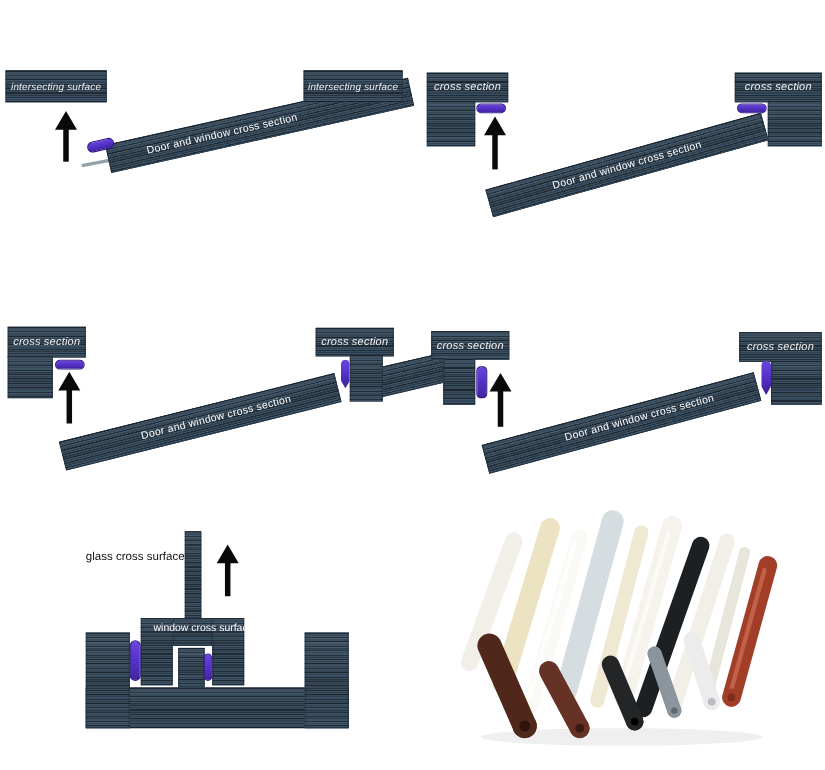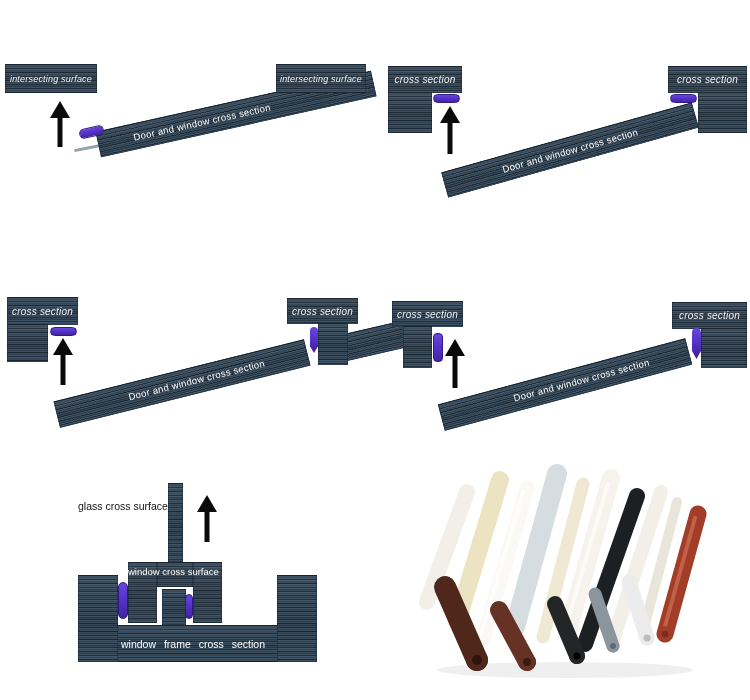--- a/index.html
+++ b/index.html
@@ -101,27 +101,26 @@
 
   <div class="abs tex" style="left:168px;top:483px;width:15px;height:80px;"></div>
 
   <div class="abs blacktext" style="left:78px;top:500px;">glass cross surface</div>
 
   <div class="abs arrow" style="left:196px;top:495px;height:47px;"></div>
 
   <div class="abs tex block" style="left:128px;top:562px;width:29px;height:61px;"></div>
   <div class="abs tex block" style="left:157px;top:562px;width:36px;height:25px;"></div>
   <div class="abs tex block" style="left:193px;top:562px;width:29px;height:61px;"></div>
-  <div class="abs whitetext" style="left:128px;top:566px;width:114px;font-size:9.5px;z-index:4;">window cross surface</div>
+  <div class="abs whitetext" style="left:128px;top:566px;width:114px;text-align:center;font-size:9.5px;z-index:4;">window cross surface</div>
 
   <div class="abs tex" style="left:78px;top:625px;width:239px;height:37px;"></div>
   <div class="abs tex" style="left:78px;top:575px;width:40px;height:87px;"></div>
   <div class="abs tex" style="left:162px;top:589px;width:24px;height:36px;"></div>
   <div class="abs tex" style="left:277px;top:575px;width:40px;height:87px;"></div>
-  <div class="abs whitetext" style="left:88px;top:638px;width:210px;text-align:center;word-spacing:5px;z-index:4;">window frame cross section</div>
 
   <div class="abs seal vert" style="left:118px;top:582px;width:10px;height:37px;border-radius:5px;"></div>
   <div class="abs seal vert" style="left:185px;top:594px;width:8px;height:25px;border-radius:4px;"></div>
 
   <svg class="abs" style="left:415px;top:462px;" width="300" height="222" viewBox="0 0 300 222" aria-hidden="true">
     <ellipse cx="150" cy="208" rx="128" ry="8" fill="#efefef"></ellipse>
 
     <line x1="52" y1="30" x2="12" y2="140" stroke="#f2efe8" stroke-width="16" stroke-linecap="round"></line>
     <line x1="85" y1="18" x2="42" y2="160" stroke="#ece3c2" stroke-width="18" stroke-linecap="round"></line>
     <line x1="112" y1="26" x2="68" y2="178" stroke="#faf9f5" stroke-width="15" stroke-linecap="round"></line>

